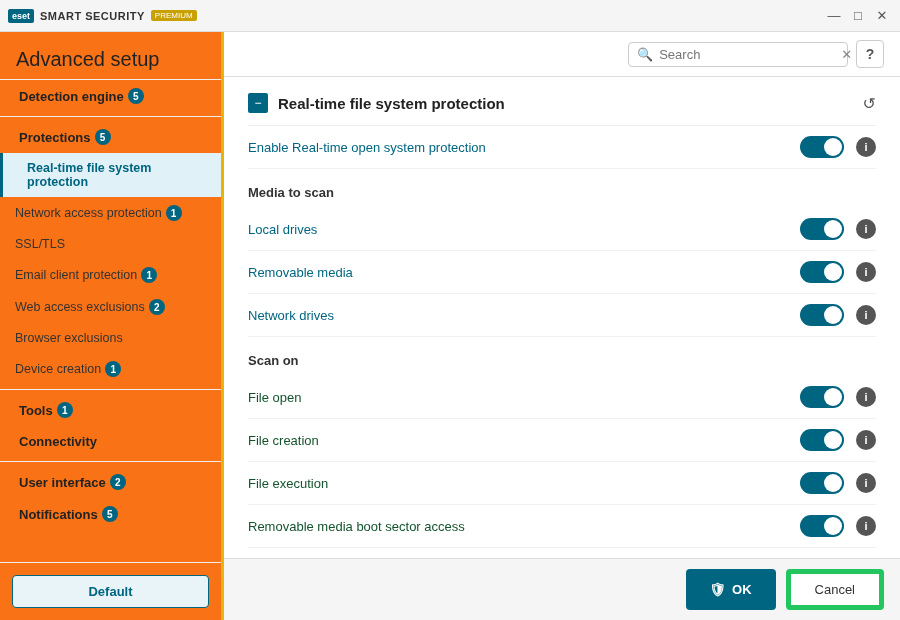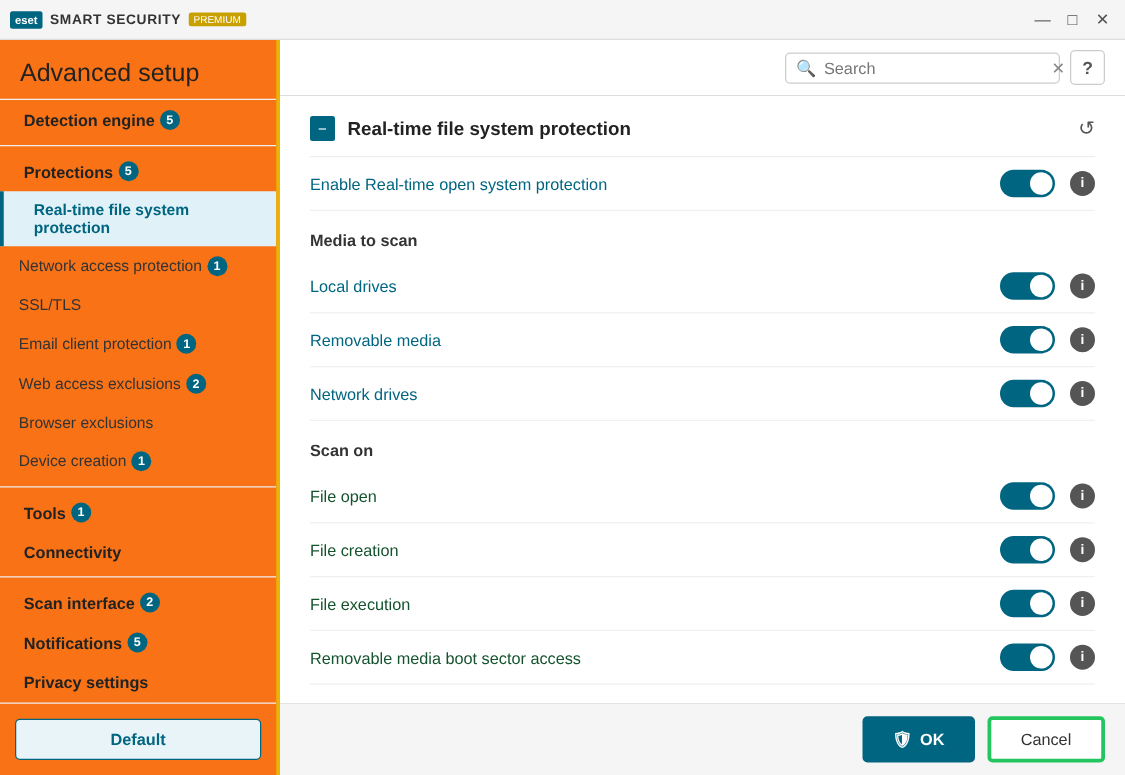--- a/index.html
+++ b/index.html
@@ -262,21 +262,21 @@
       font-size: 13px;
       font-weight: 600;
       cursor: pointer;
       display: flex;
       align-items: center;
       gap: 6px;
     }
     .cancel-btn {
       background: #fff;
       color: #333;
-      border: 3px solid #22c55e;
+      border: 5px solid #22c55e;
       border-radius: 4px;
       padding: 8px 24px;
       font-size: 13px;
       cursor: pointer;
     }
 
     
     .sidebar::-webkit-scrollbar,
     .content-scroll::-webkit-scrollbar { width: 6px; }
     .sidebar::-webkit-scrollbar-thumb,
@@ -369,35 +369,32 @@
       </span>
     </div>
 
     <div class="sidebar-item section-header">
       <span>Connectivity</span>
     </div>
     <div class="sidebar-divider"></div>
 
     <div class="sidebar-item section-header">
       <span class="sidebar-item-label-row">
-        <span>Scan interface</span>
+        <span>User interface</span>
         <span class="badge">2</span>
       </span>
     </div>
 
     <div class="sidebar-item section-header">
       <span class="sidebar-item-label-row">
         <span>Notifications</span>
         <span class="badge">5</span>
       </span>
     </div>
 
-    <div class="sidebar-item section-header">
-      <span>Privacy settings</span>
-    </div>
 
     <div class="sidebar-footer">
       <button class="default-btn">Default</button>
     </div>
   </div>
 
   <div class="content-area">
 
     <div class="content-header">
       <div class="search-box">

